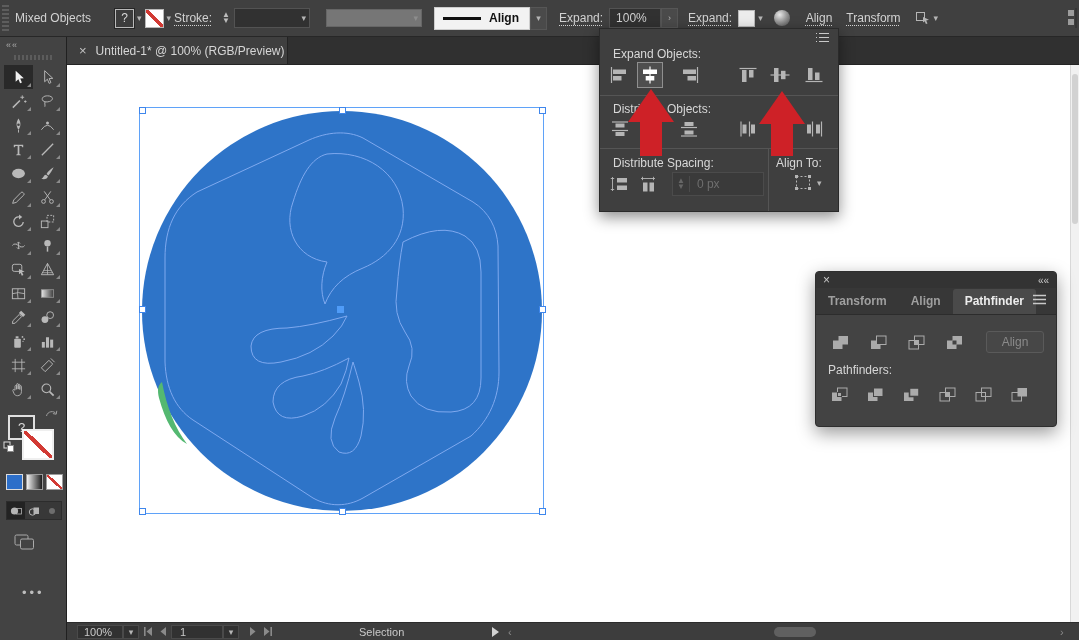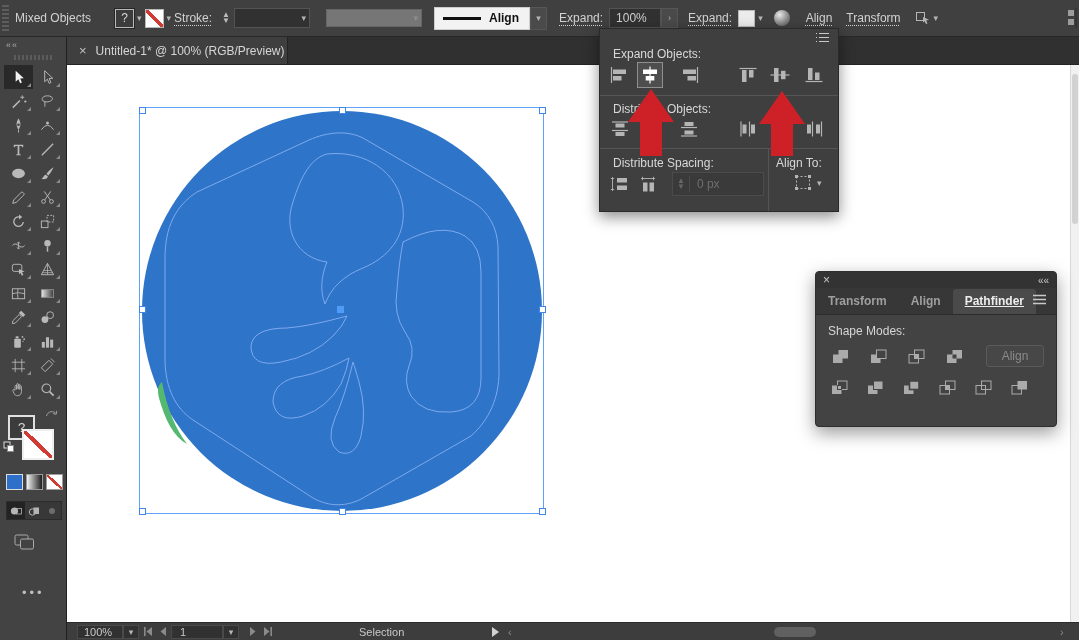--- a/index.html
+++ b/index.html
@@ -63,21 +63,21 @@
   
   .ra{position:absolute;z-index:60;}
   .ra .head{width:0;height:0;border-left:23px solid transparent;border-right:23px solid transparent;border-bottom:33px solid #ce2127;}
   .ra .stem{width:22px;height:34px;background:#ce2127;margin-left:12px;}
   
   .pfpanel{position:absolute;left:815px;top:271px;width:240px;height:154px;background:#434343;border-radius:4px;
            box-shadow:0 6px 18px rgba(0,0,0,.4);z-index:40;overflow:hidden;border:1px solid #2e2e2e;}
   .pfhead{height:16px;background:#333;display:flex;align-items:center;justify-content:space-between;padding:0 7px;color:#c9c9c9;font-size:10px;}
   .pftabs{height:26px;background:#373737;display:flex;align-items:flex-end;border-bottom:1px solid #2c2c2c;position:relative;}
   .pftab{padding:5px 12px 6px;color:#9f9f9f;font-weight:bold;font-size:12px;}
-  .pftab.active{background:#4a4a4a;color:#ededed;border-radius:3px 3px 0 0;text-decoration:underline;}
+  .pftab.active{background:#4a4a4a;color:#ededed;border-radius:3px 3px 0 0;}
   .pfmenu{position:absolute;right:9px;top:6px;color:#c9c9c9;}
   .pfbody{position:relative;padding:9px 12px;color:#d6d6d6;}
   .pfrow{display:flex;align-items:center;margin:7px 0 10px;}
   .pfbtn{width:26px;height:20px;margin-right:13px;display:flex;align-items:center;justify-content:center;color:#ababab;}
   .pfbtn svg{width:19px;height:17px;}
   .expand{margin-left:6px;width:58px;height:20px;border:1px solid #5a5a5a;border-radius:3px;background:#474747;
           color:#8a8a8a;display:flex;align-items:center;justify-content:center;font-size:12px;}
   
   .statusbar{position:absolute;left:67px;top:622px;width:1012px;height:18px;background:#3d3d3d;border-top:1px solid #2c2c2c;
              box-sizing:border-box;z-index:10;color:#c9c9c9;font-size:11px;}
@@ -601,21 +601,20 @@
       <span class="pftab">Transform</span>
         <span class="pftab">Align</span>
         <span class="pftab active">Pathfinder</span>
         <span class="pfmenu">
         <svg width="15" height="11" viewBox="0 0 15 11" stroke="#c9c9c9" stroke-width="1.4">
             <path d="M1 1.5 H14 M1 5.5 H14 M1 9.5 H14"></path>
           </svg>
       </span>
     </div>
     <div class="pfbody">
-      <div>Shape Modes:</div>
       <div class="pfrow" id="shape-modes-row">
         <div class="pfbtn">
             <svg viewBox="0 0 19 17" fill="none">
               <rect x="2" y="6.5" width="9.5" height="8.5" fill="currentColor"></rect>
               <rect x="7.5" y="2" width="9.5" height="8.5" fill="currentColor"></rect>
             </svg>
           </div>
           <div class="pfbtn">
             <svg viewBox="0 0 19 17" fill="none">
               <rect x="2" y="6.5" width="9.5" height="8.5" fill="currentColor"></rect>
@@ -631,20 +630,21 @@
           </div>
           <div class="pfbtn">
             <svg viewBox="0 0 19 17" fill="none">
               <rect x="2" y="6.5" width="9.5" height="8.5" fill="currentColor"></rect>
               <rect x="7.5" y="2" width="9.5" height="8.5" fill="currentColor"></rect>
               <rect x="7.5" y="6.5" width="4" height="4" fill="#434343"></rect>
             </svg>
           </div>
           <div class="expand">Align</div>
       </div>
+      <div>Pathfinders:</div>
       <div class="pfrow" id="pathfinders-row">
           <div class="pfbtn">
             <svg viewBox="0 0 19 17" fill="none">
               <rect x="2" y="6.5" width="9.5" height="8.5" fill="currentColor"></rect>
               <rect x="7.5" y="2" width="9.5" height="8.5" fill="#434343" stroke="currentColor"></rect>
               <rect x="7.5" y="6.5" width="4" height="4" fill="currentColor" stroke="#434343"></rect>
             </svg>
           </div>
           <div class="pfbtn">
             <svg viewBox="0 0 19 17" fill="none">

